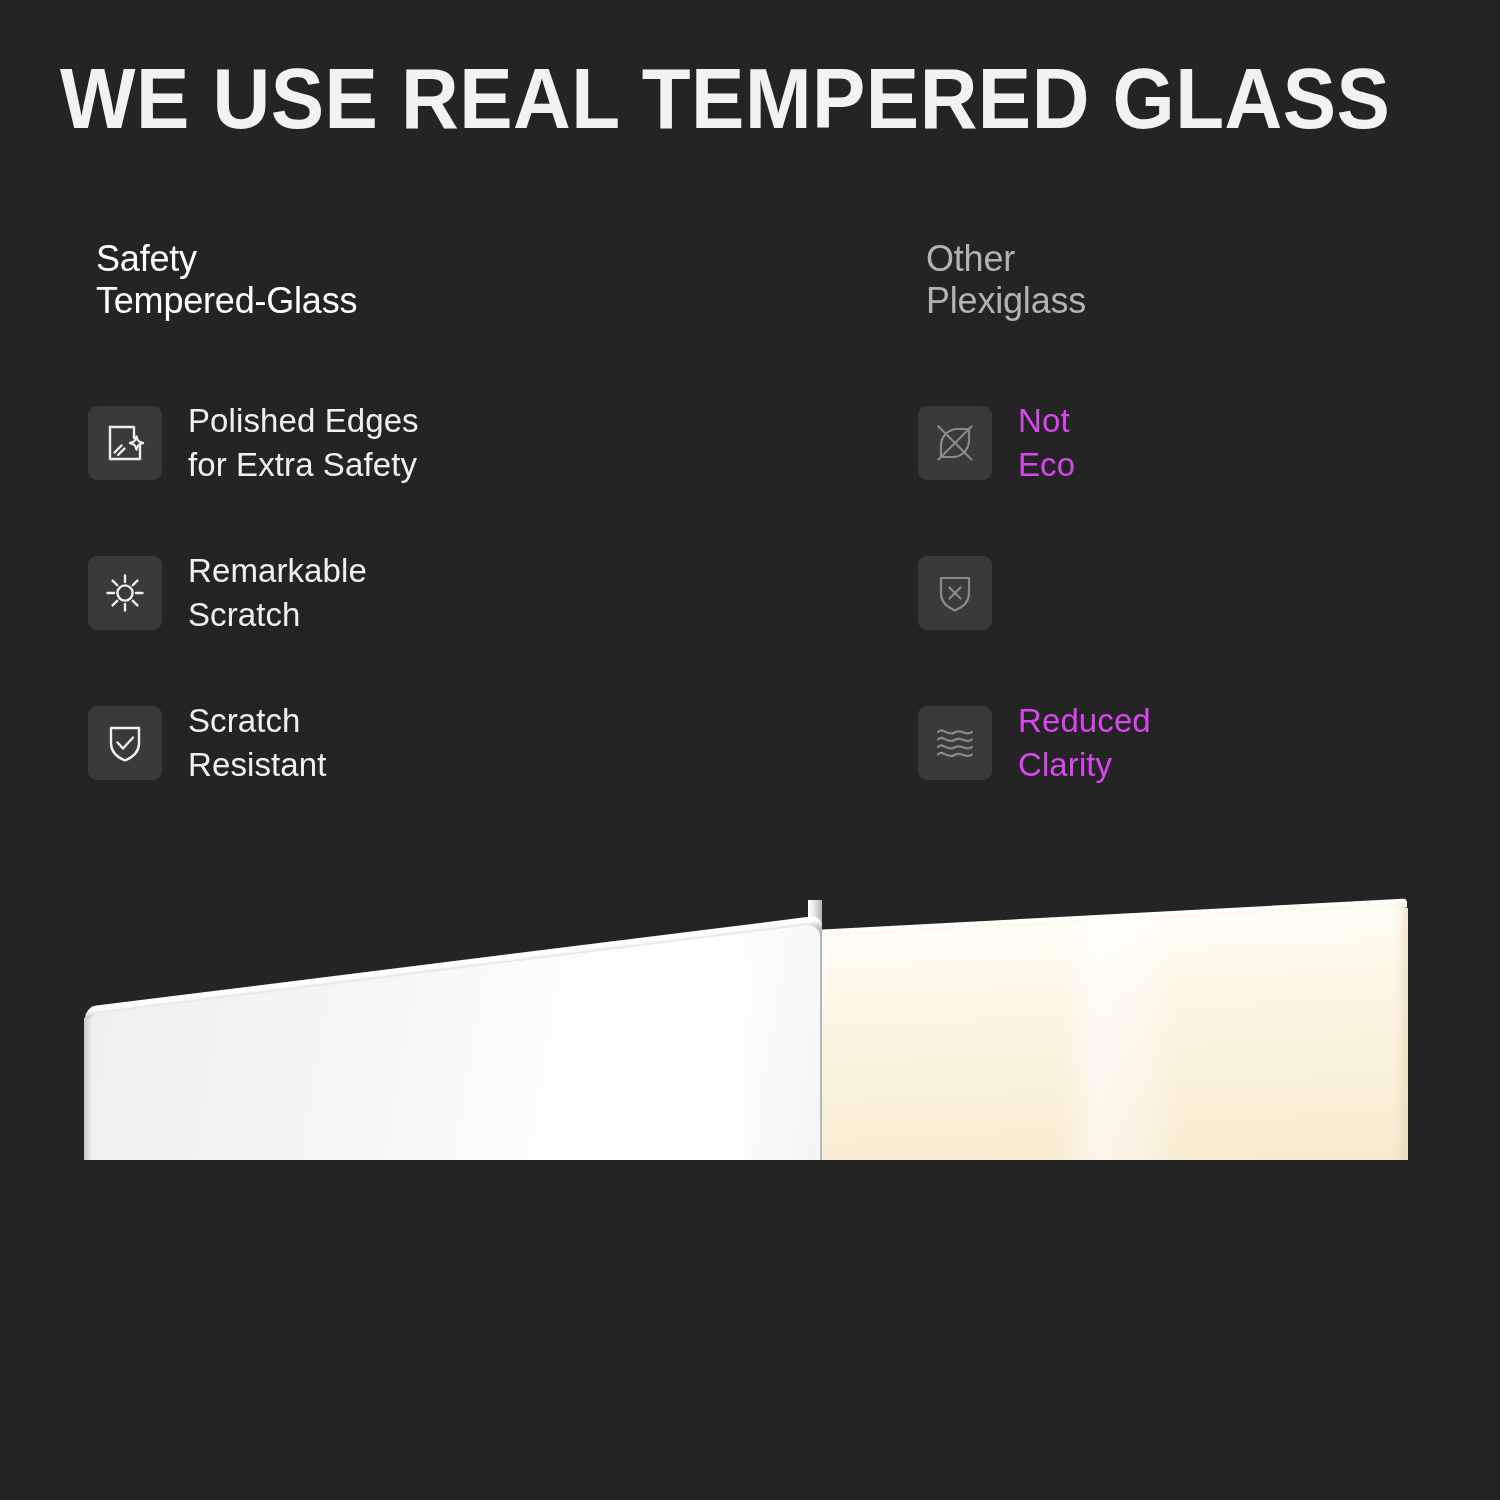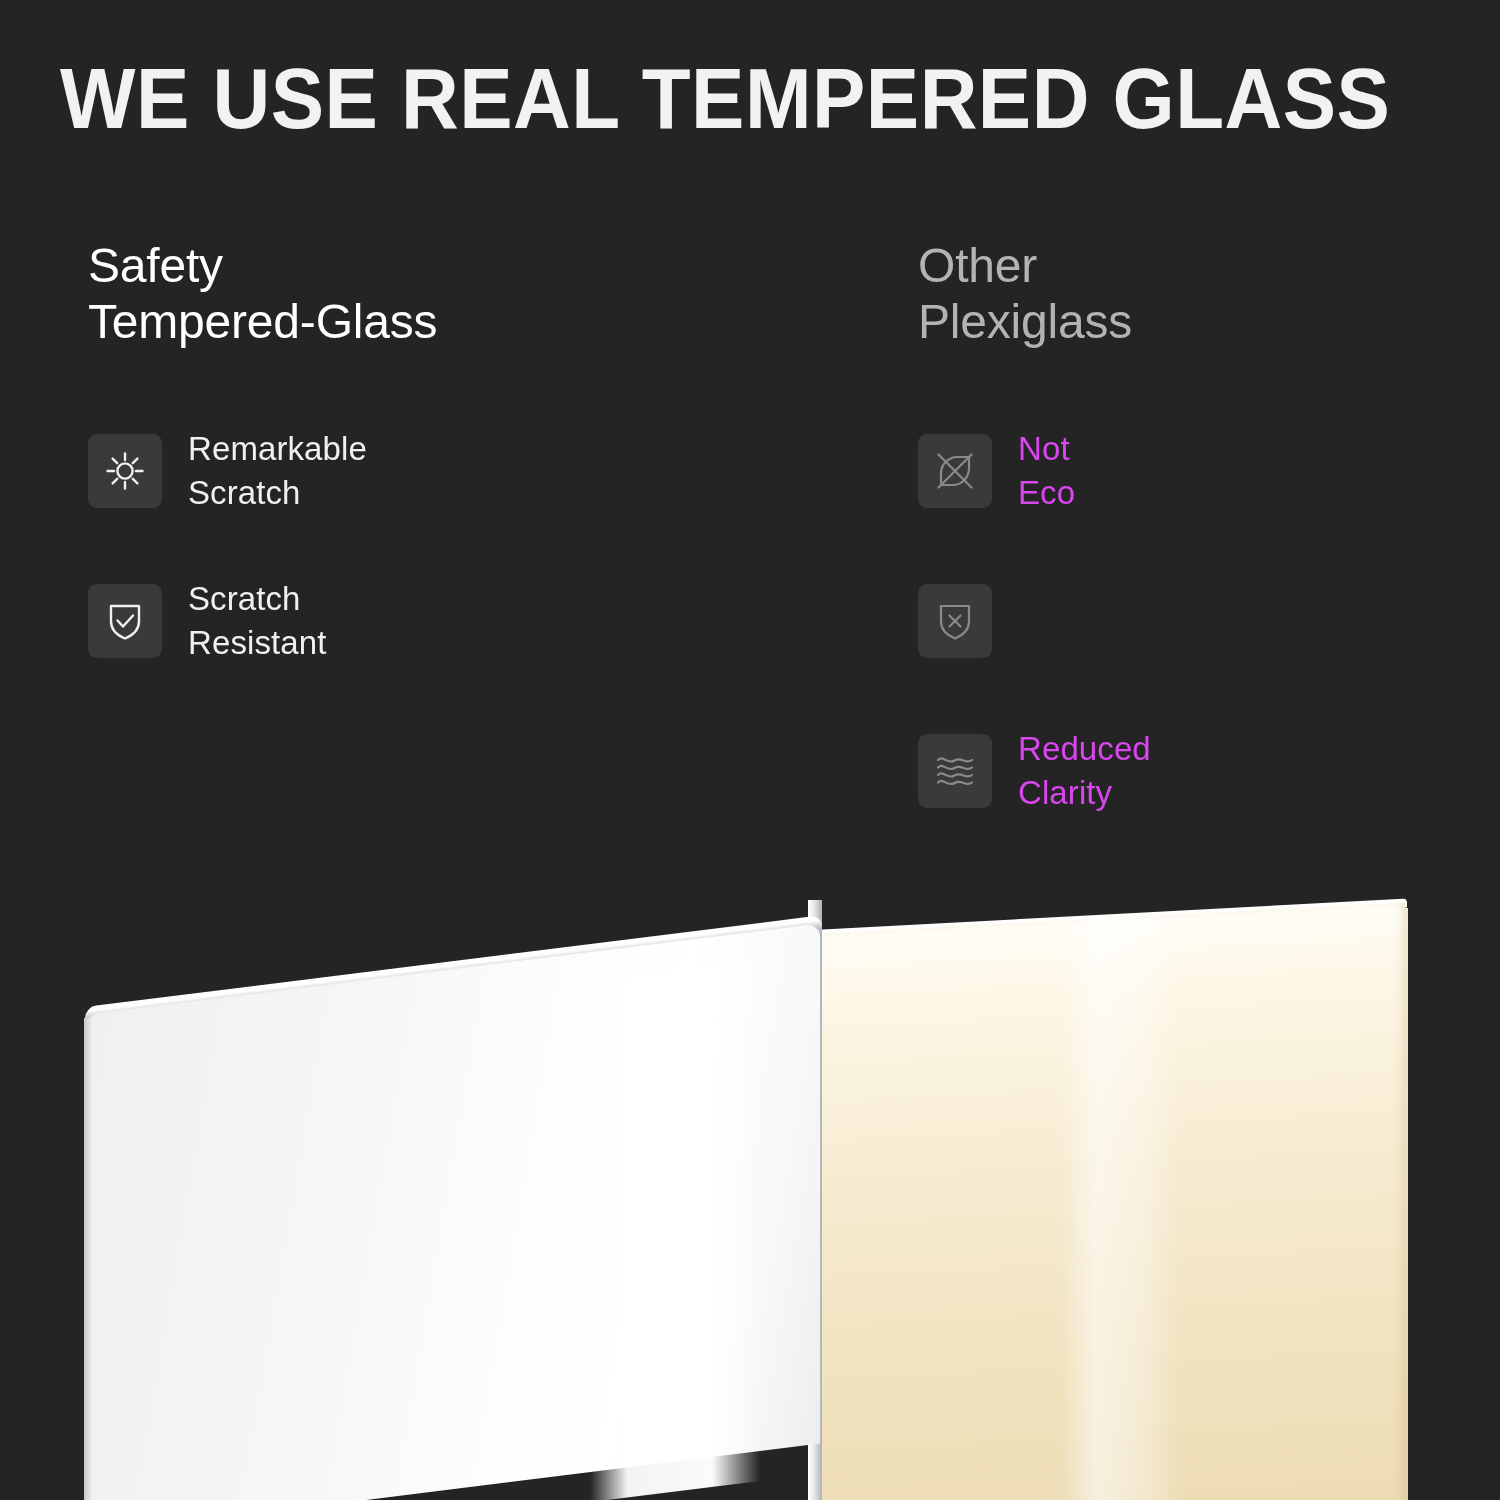--- a/index.html
+++ b/index.html
@@ -9,21 +9,21 @@
   body {
     width: 1500px;
     height: 1500px;
     background: #242424;
     font-family: "Liberation Sans", sans-serif;
     overflow: hidden;
   }
   .page {
     position: relative;
     width: 1500px;
-    height: 1500px;
+    height: 1160px;
     background: #242424;
     overflow: hidden;
   }
 
   
   .headline {
     position: absolute;
     left: 60px;
     top: 38px;
     width: 1400px;
@@ -51,26 +51,26 @@
   }
   .col {
     position: absolute;
     top: 0;
     width: 600px;
   }
   .col-left  { left: 88px; }
   .col-right { left: 918px; }
 
   .col-title {
-    font-size: 48px;
+    font-size: 36px;
     font-weight: 300;
     line-height: 1.17;
     letter-spacing: -0.2px;
     white-space: pre-line;
-    margin: 0 0 82px 0;
+    margin: 0 0 82px 8px;
   }
   .col-left  .col-title { color: #ffffff; }
   .col-right .col-title { color: #b3b3b3; }
 
   .feature {
     display: flex;
     align-items: center;
     gap: 26px;
     height: 78px;
     margin-bottom: 72px;
@@ -237,20 +237,33 @@
 <div class="page">
 
   <div class="headline">WE USE REAL TEMPERED GLASS</div>
 
   <div class="columns">
 
     <div class="col col-left">
       <div class="col-title">Safety
 Tempered-Glass</div>
 
+      <div class="feature">
+        <span class="tile">
+          <svg width="44" height="44" viewBox="0 0 44 44" fill="none" stroke="#f0f0f0" stroke-width="2.4" stroke-linecap="round" stroke-linejoin="round">
+            <path d="M7 6 H31 V17"></path>
+            <path d="M37 25 V38 H7 V6"></path>
+            <path d="M11.5 31.5 L18.5 24.5"></path>
+            <path d="M15 34 L21.5 27.5"></path>
+            <path d="M33.5 15.5 c0.9 4.2 2.4 5.7 6.5 6.5 -4.1 0.8 -5.6 2.3 -6.5 6.5 -0.9 -4.2 -2.4 -5.7 -6.5 -6.5 4.1 -0.8 5.6 -2.3 6.5 -6.5 z"></path>
+          </svg>
+        </span>
+        <span class="feature-label">Polished Edges
+for Extra Safety</span>
+      </div>
 
       <div class="feature">
         <span class="tile">
           <svg width="44" height="44" viewBox="0 0 44 44" fill="none" stroke="#f0f0f0" stroke-width="2.4" stroke-linecap="round">
             <circle cx="22" cy="22" r="7.6"></circle>
             <path d="M22 4.5 V11"></path>
             <path d="M22 33 V39.5"></path>
             <path d="M4.5 22 H11"></path>
             <path d="M33 22 H39.5"></path>
             <path d="M9.6 9.6 L14.2 14.2"></path>

